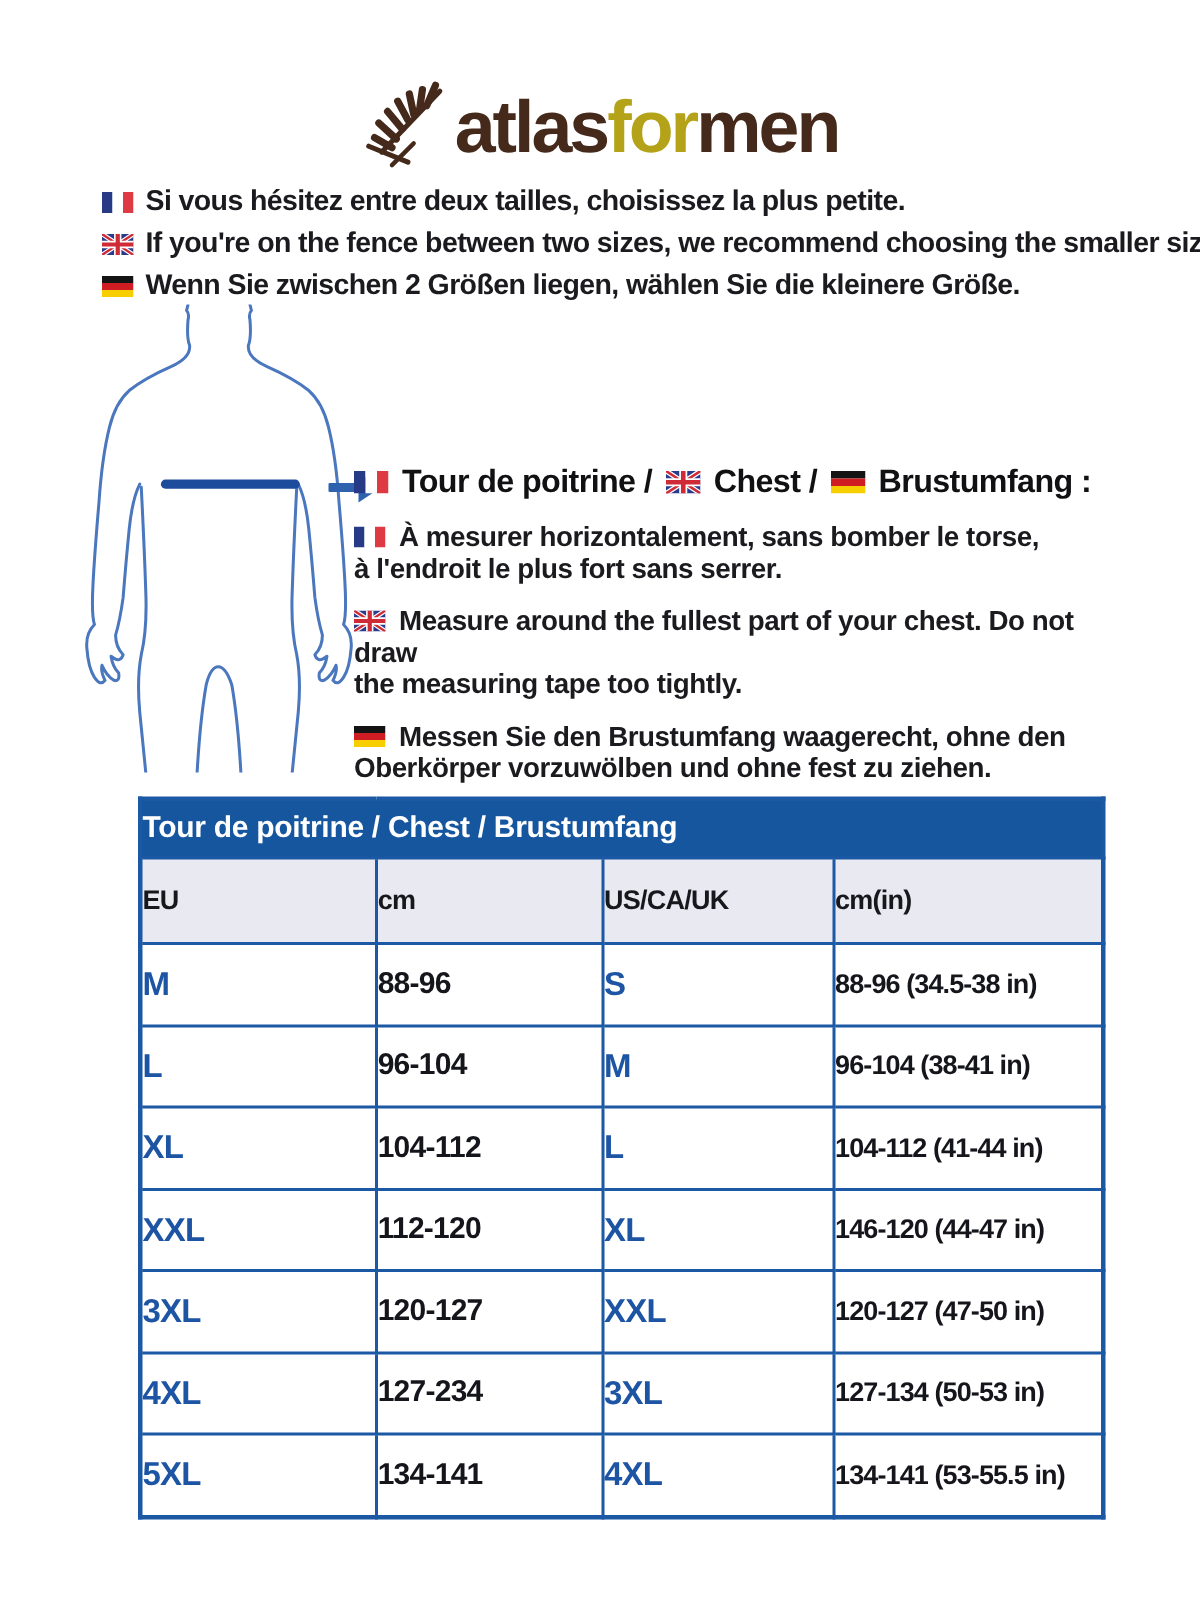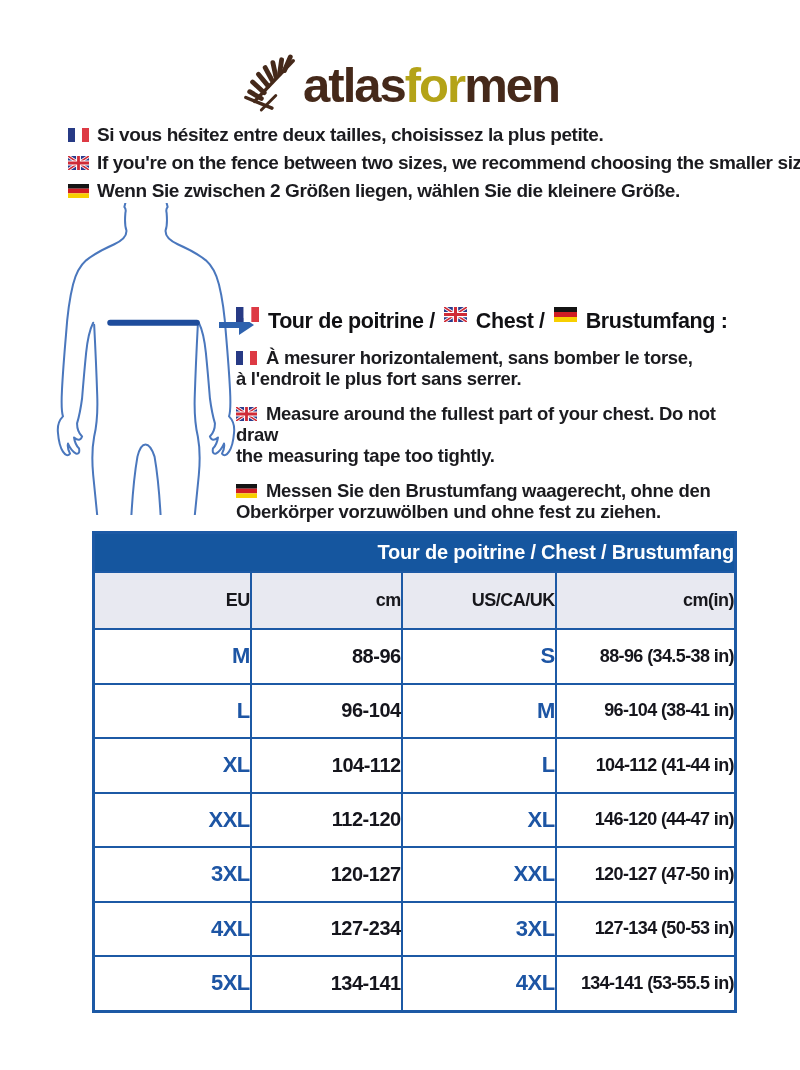--- a/index.html
+++ b/index.html
@@ -16,32 +16,32 @@
   .advisories{position:absolute;left:68px;top:121px;}
   .adv-line{display:flex;align-items:center;height:28px;white-space:nowrap;
     font-size:19px;font-weight:700;letter-spacing:-0.4px;color:#1b1b1f;}
   .flag{display:inline-block;width:21px;height:14px;flex:0 0 21px;margin-right:8px;}
   .flag svg{width:100%;height:100%;display:block;}
   
   .figure{position:absolute;left:52px;top:203px;width:188px;height:312px;}
   .chest-arrow{position:absolute;left:219px;top:313px;width:36px;height:24px;}
   
   .measure-block{position:absolute;left:236px;top:307px;width:505px;}
-  .m-heading{display:flex;align-items:flex-start;flex-wrap:wrap;gap:0 9px;
+  .m-heading{display:flex;align-items:center;flex-wrap:wrap;gap:0 9px;
     font-size:21.5px;font-weight:800;letter-spacing:-0.4px;color:#111114;line-height:28px;}
   .m-heading .flag{width:23px;height:15px;flex:0 0 23px;margin-right:0;}
   .instructions{margin-top:12px;}
   .instr{font-size:18.5px;font-weight:600;letter-spacing:-0.3px;line-height:21px;
     color:#1b1b1f;margin-bottom:14px;}
   .instr .flag{vertical-align:-1px;margin-right:9px;}
   .instr .txt{white-space:pre-line;}
   
   .size-table{position:absolute;left:92px;top:531px;width:645px;}
   table.sizes{width:100%;border-collapse:collapse;table-layout:fixed;}
-  table.sizes td,table.sizes th{border:2px solid #1c59a5;text-align:right;vertical-align:middle;padding:0;}
+  table.sizes td,table.sizes th{border:2px solid #1c59a5;text-align:left;vertical-align:middle;padding:0;}
   table.sizes{border:3px solid #1c59a5;}
   tr.t-title td{background:#15569f;color:#ffffff;height:37px;
     font-size:20px;font-weight:800;letter-spacing:-0.2px;}
   tr.t-cols td{background:#e8e9f1;color:#17171c;height:55px;
     font-size:18px;font-weight:700;letter-spacing:-0.5px;}
   tr.t-row td{background:#ffffff;height:52.5px;font-weight:700;}
   tr.t-row td.c0,tr.t-row td.c2{color:#1d55a4;font-size:22px;font-weight:800;letter-spacing:-0.5px;}
   tr.t-row td.c1{color:#15151c;font-size:20px;letter-spacing:-0.5px;}
   tr.t-row td.c3{color:#15151c;font-size:18px;letter-spacing:-0.6px;}
   col.w0{width:24.5%;} col.w1{width:23.5%;} col.w2{width:24%;} col.w3{width:28%;}

